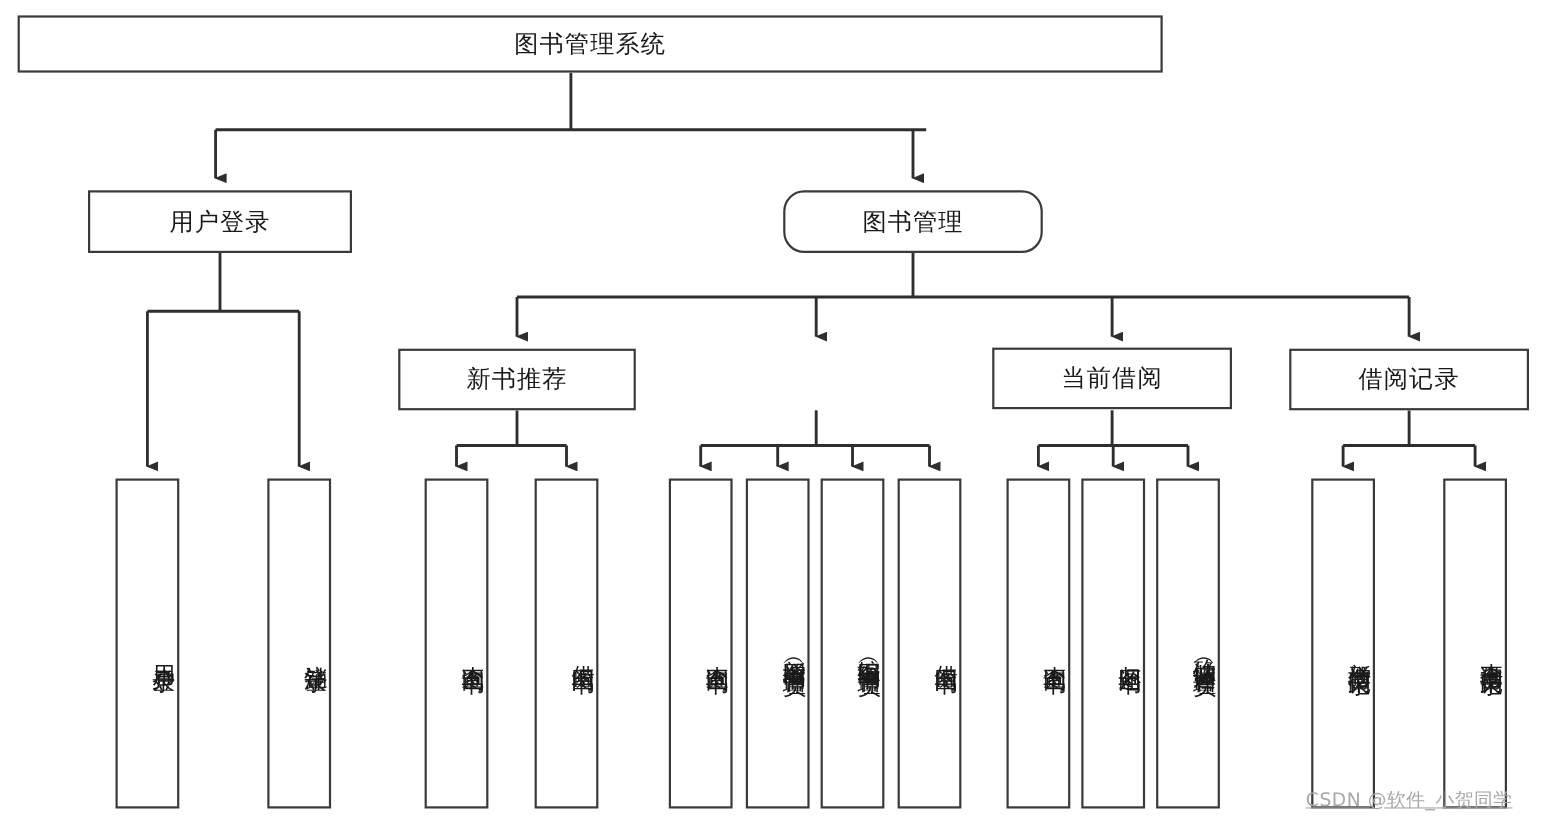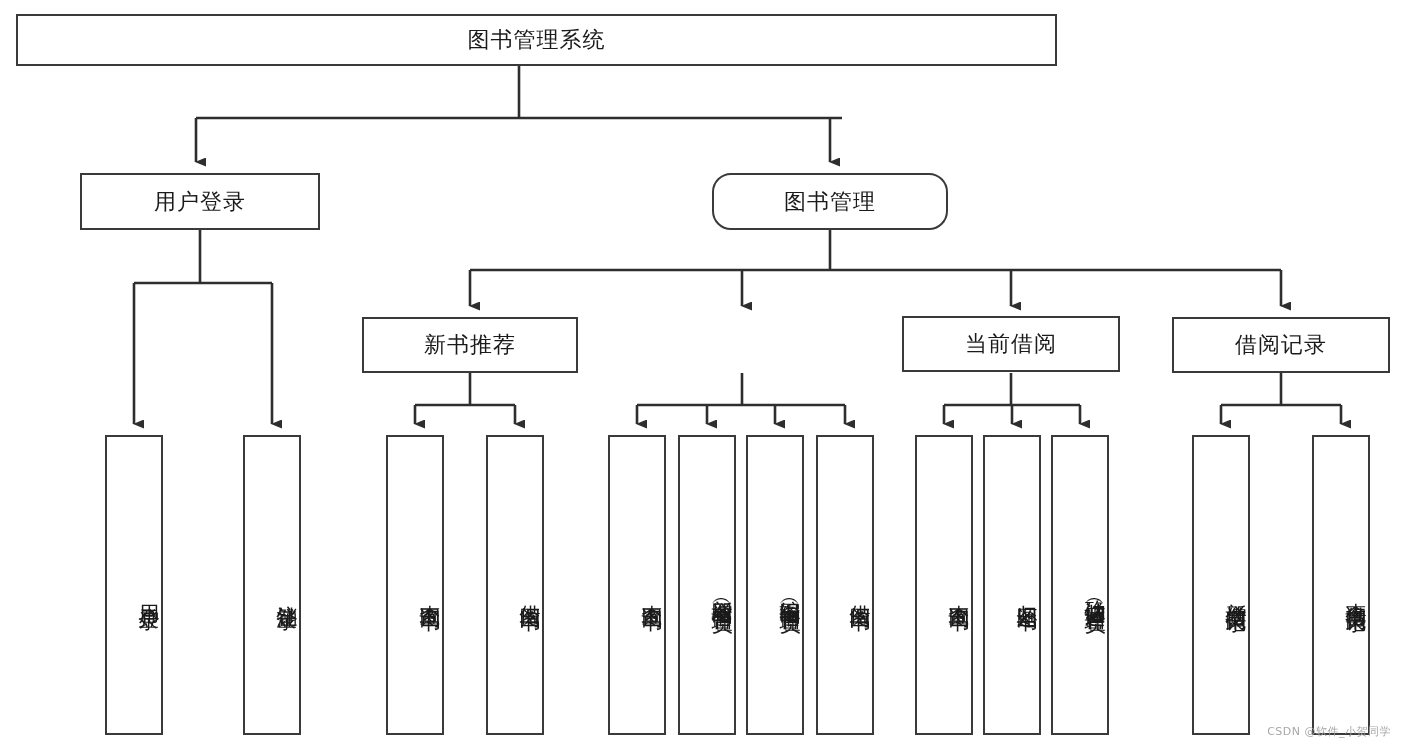--- a/index.html
+++ b/index.html
@@ -49,26 +49,27 @@
     line-height: 1.15;
     letter-spacing: 2px;
   }
   .node.vert .vlabel {
     writing-mode: vertical-rl;
     text-orientation: upright;
     white-space: nowrap;
   }
   #watermark {
     position: absolute;
-    right: 14px;
+    right: 30px;
     bottom: 8px;
-    font-size: 11px;
+    font-size: 17px;
     color: #a8a8a8;
     letter-spacing: 0.5px;
     white-space: nowrap;
+    text-decoration: underline;
   }
 </style>
 </head>
 <body>
 
 <div id="stage">
 
   <svg id="wires" viewBox="0 0 1405 747">
     <defs>
       <marker id="arw" markerWidth="9" markerHeight="11" refX="4.5" refY="10" orient="auto" markerUnits="userSpaceOnUse">

